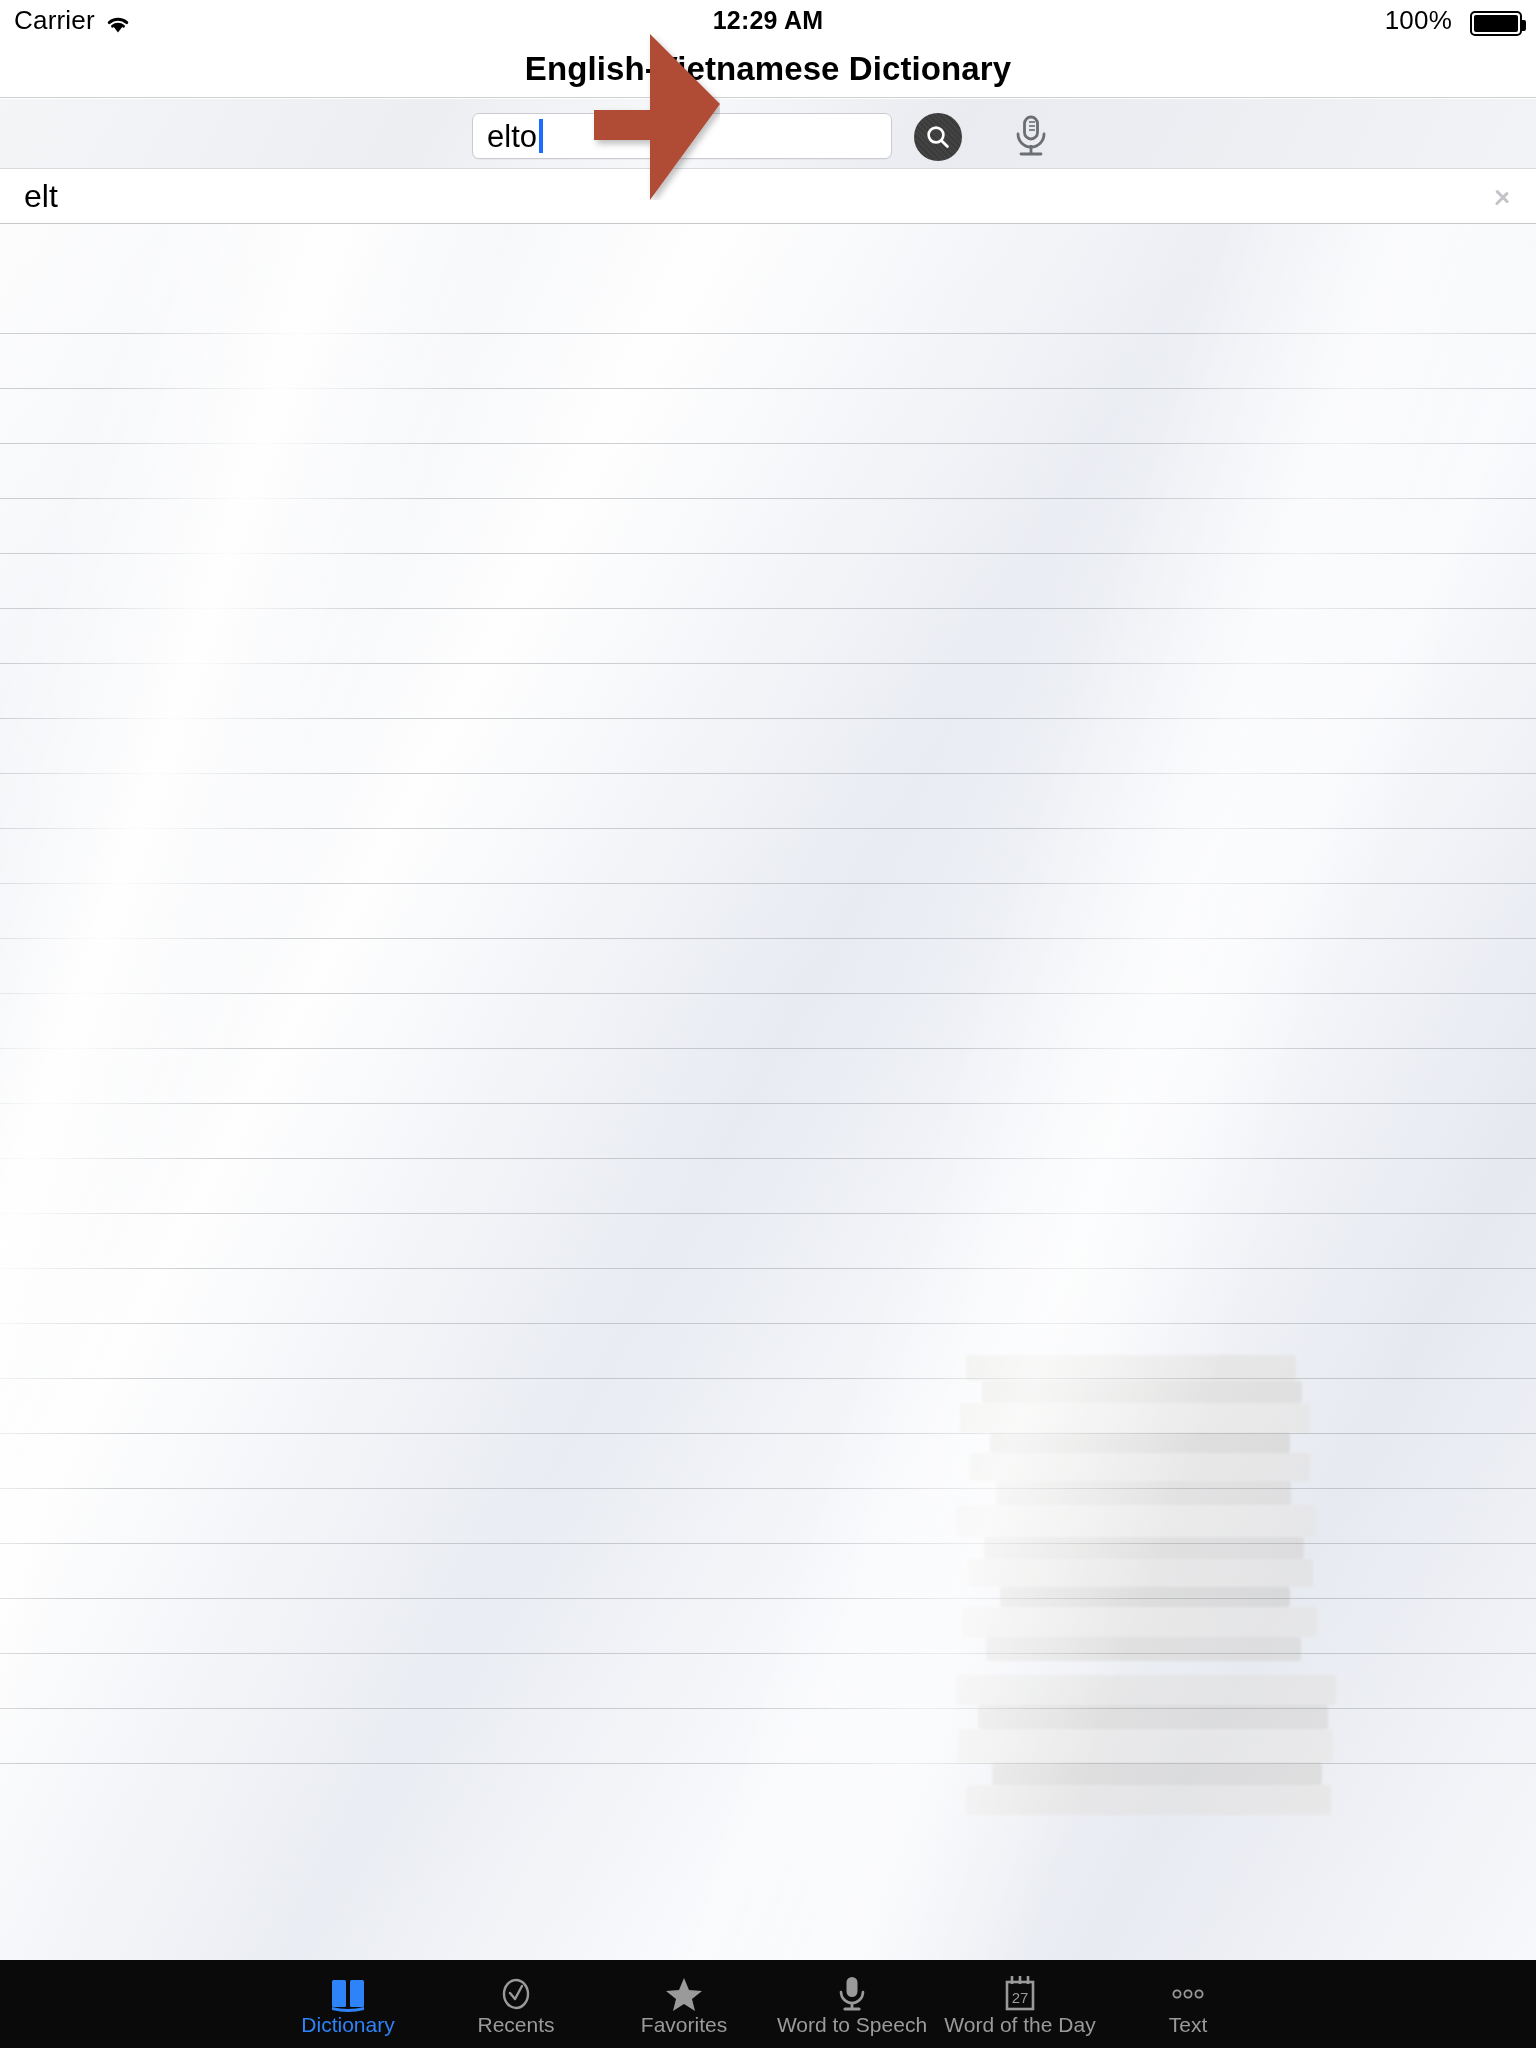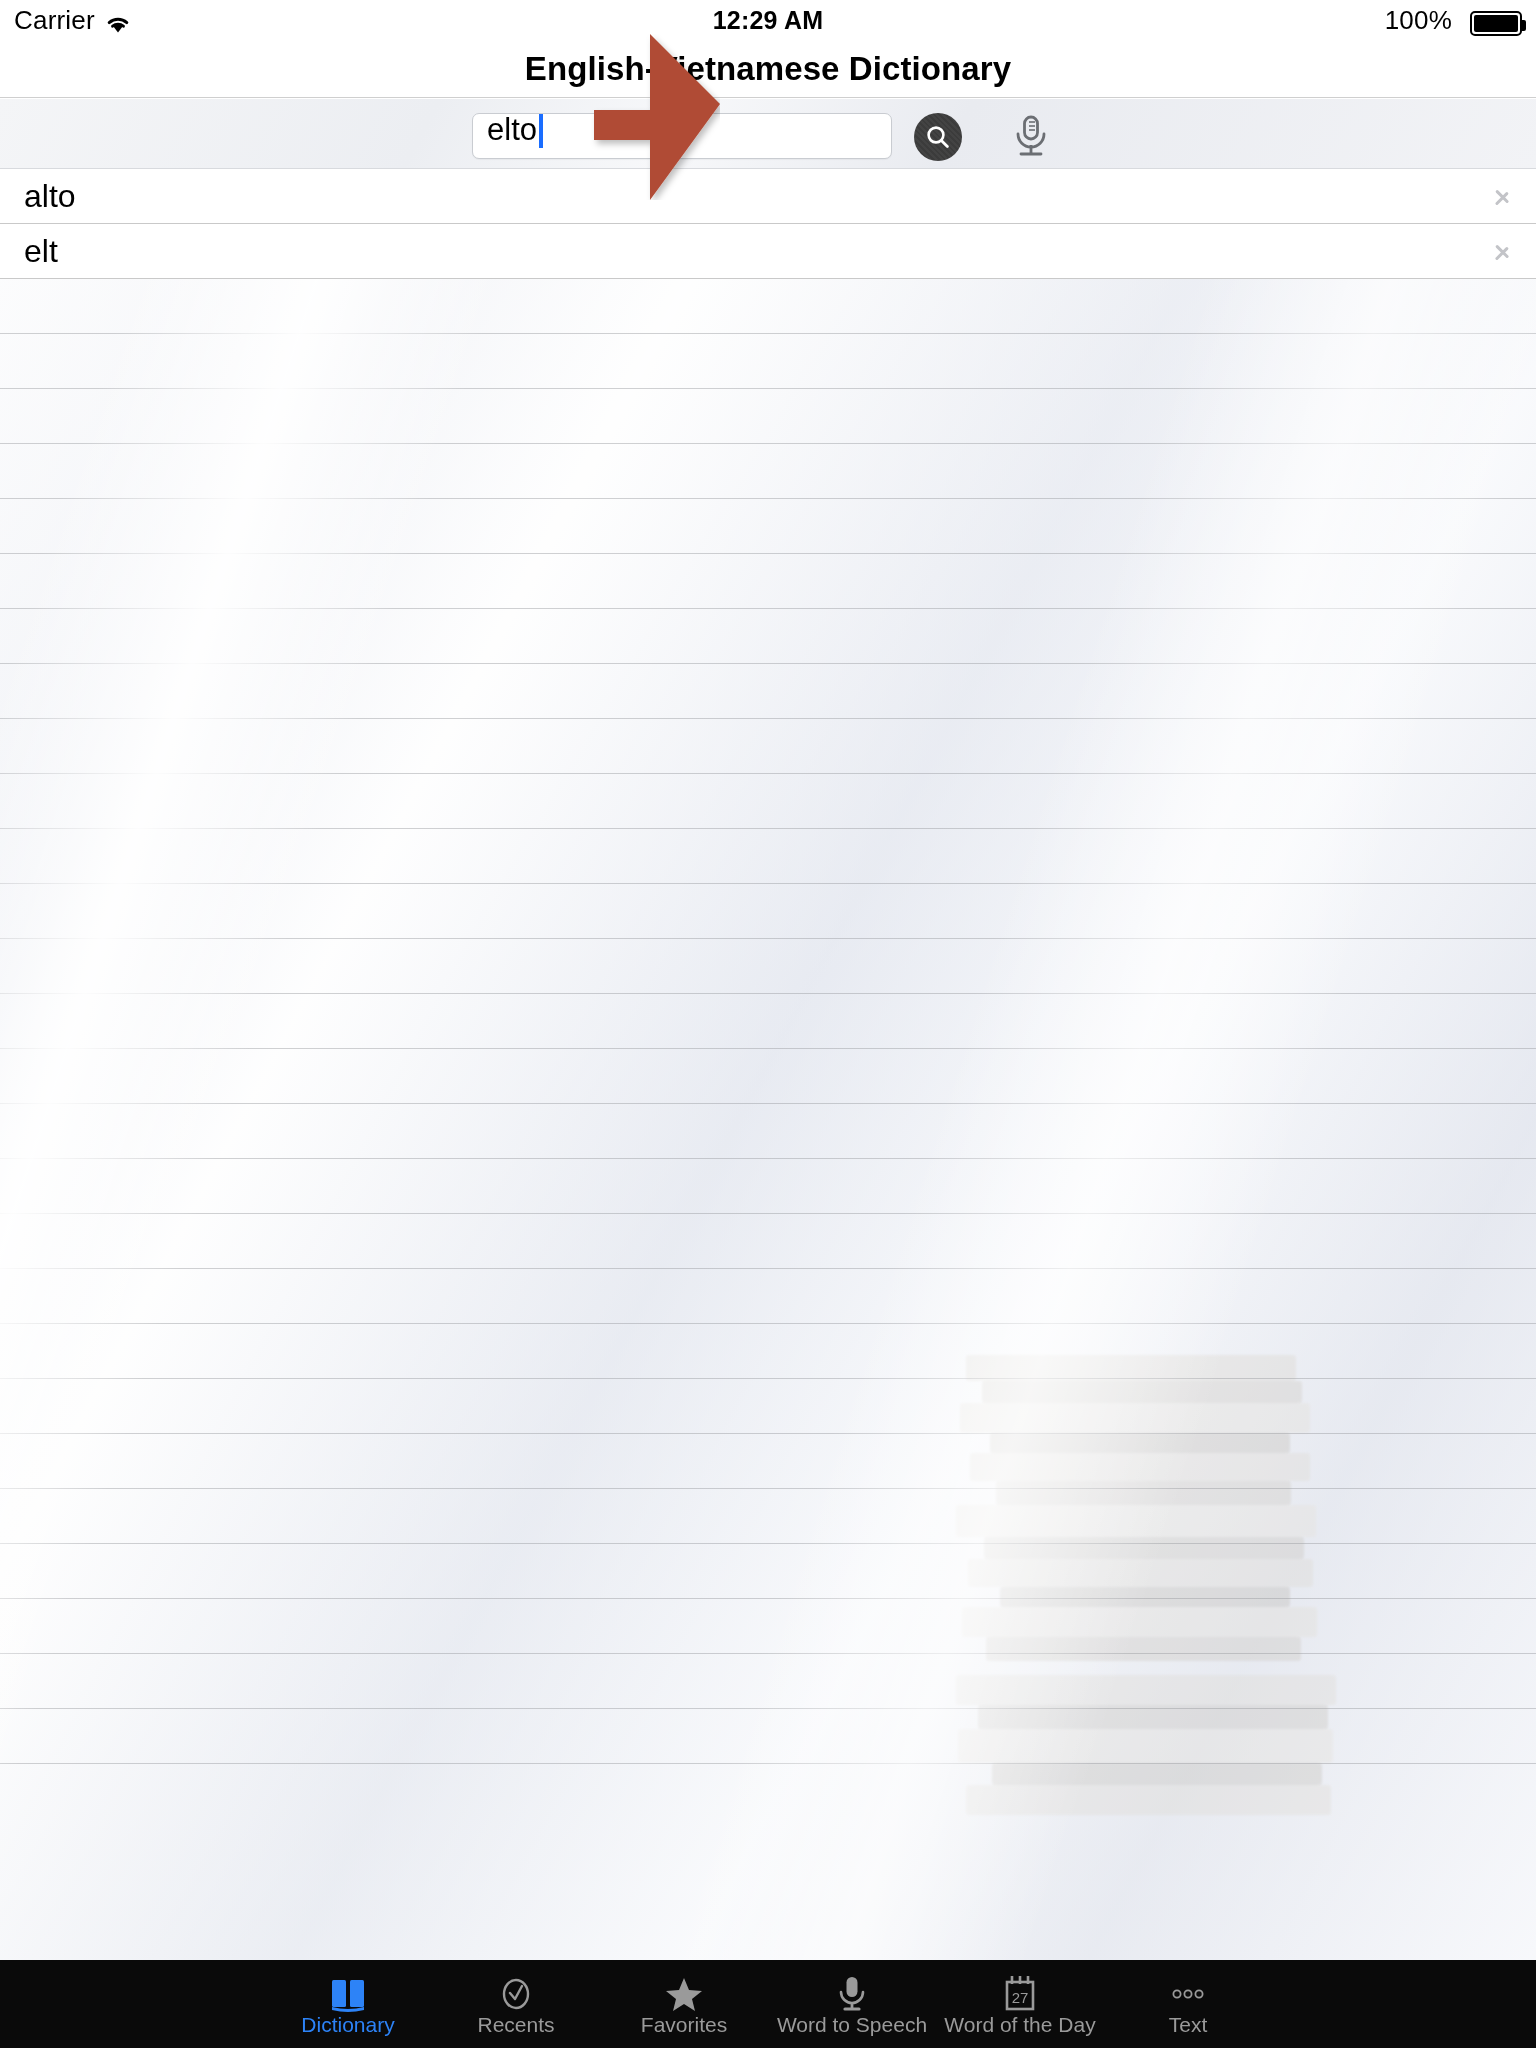--- a/index.html
+++ b/index.html
@@ -44,21 +44,21 @@
   
   .searchbar {
     position:absolute; top:99px; left:0; width:1536px; height:70px;
     background:linear-gradient(118deg,#f4f5f7 0%, #eceef2 28%, #f7f8fa 44%, #e9ebf0 62%, #f2f3f6 100%);
     display:flex; align-items:center;
     border-bottom:1px solid #d8dade;
   }
   .search-field {
     position:absolute; left:472px; top:14px; width:420px; height:46px;
     background:#fff; border:1px solid #c9ccd1; border-radius:7px;
-    display:flex; align-items:flex-start; padding-left:14px;
+    display:flex; align-items:center; padding-left:14px;
     box-shadow:0 1px 1px rgba(0,0,0,.04);
   }
   .search-text { font-size:31px; color:#000; line-height:1; }
   .caret {
     display:inline-block; width:4px; height:34px; background:#1a6dff;
     margin-left:2px; vertical-align:middle;
   }
   .search-btn {
     position:absolute; left:914px; top:14px; width:48px; height:48px;
     border-radius:50%;
@@ -261,24 +261,20 @@
         <div class="empty-row"></div>
         <div class="empty-row"></div>
         <div class="empty-row"></div>
         <div class="empty-row"></div>
       </div>
 
     <div class="glare"></div>
 
     <div class="rows-area">
         <div class="result-row">
-          <div class="result-label">alto</div>
-          <span class="chev"></span>
-        </div>
-        <div class="result-row">
           <div class="result-label">elt</div>
           <span class="chev"></span>
         </div>
       </div>
   </div>
 
   <div class="arrow-pointer">
     <svg width="180" height="166" viewBox="0 0 180 166">
       <defs>
         <filter id="ashadow" x="-30%" y="-30%" width="180%" height="180%">

